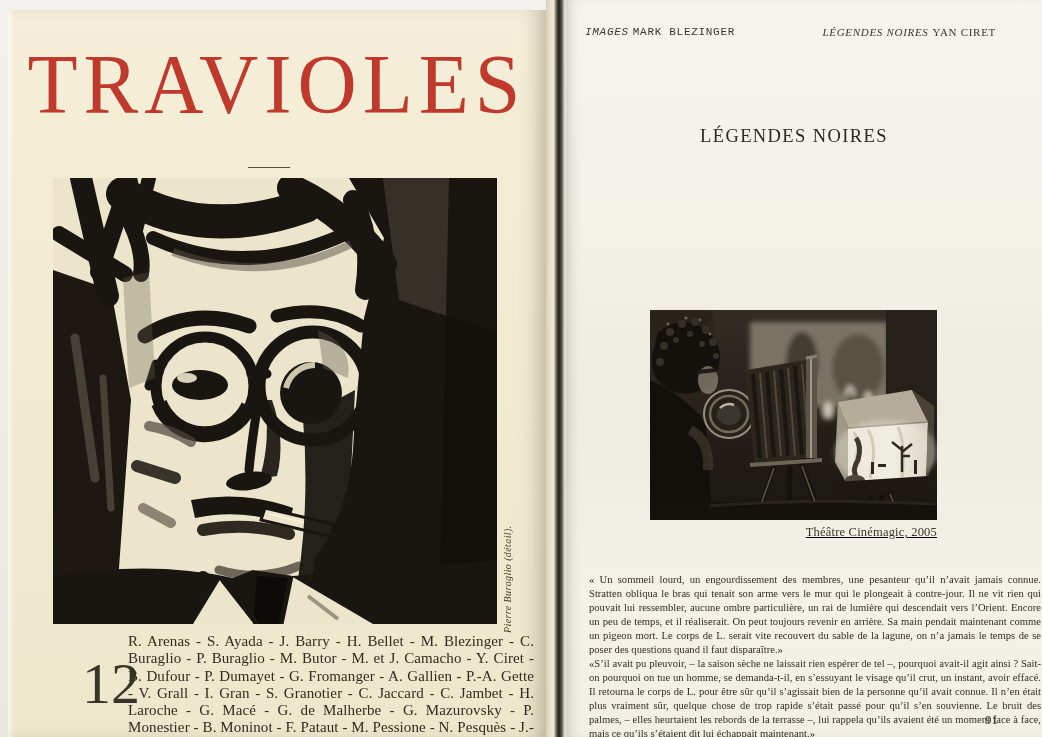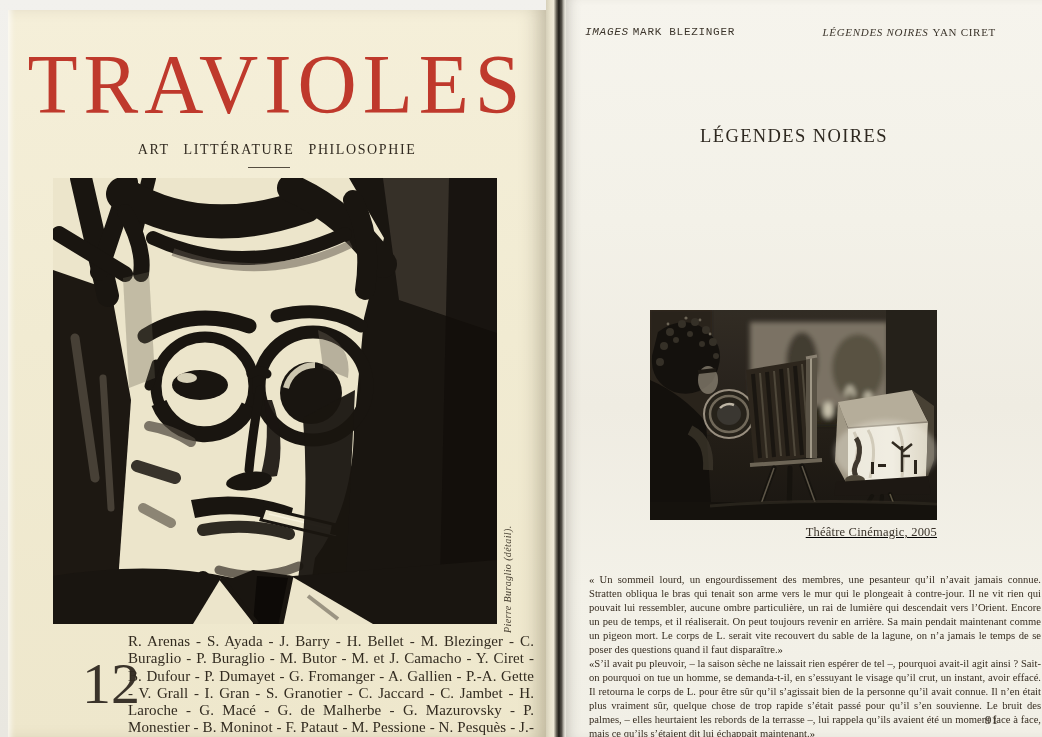--- a/index.html
+++ b/index.html
@@ -53,21 +53,20 @@
   .par-2{top:653px;}
   .page-number{position:absolute;left:419px;top:712px;font-size:13px;color:#3a332a;}
 </style>
 </head>
 <body>
 
 <div class="scan">
 
   <div class="page-left">
     <h1 class="cover-title">TRAVIOLES</h1>
-    <div class="cover-subtitle">ART LITTÉRATURE PHILOSOPHIE</div>
     <div class="subtitle-rule"></div>
 
     <div class="artwork-frame">
       <svg width="444" height="446" viewBox="0 0 444 446">
         <rect x="0" y="0" width="444" height="446" fill="#ece5cb"></rect>
 
         <path d="M296,0 L444,0 L444,446 L252,446 L262,380 Q300,330 301,250 L311,140 L331,60 Z" fill="#191510"></path>
         <path d="M330,0 L444,0 L444,155 L346,122 Z" fill="#5a5248" opacity="0.45"></path>
         <path d="M396,0 L444,0 L444,446 L386,446 Z" fill="#120e0a" opacity="0.8"></path>
 

